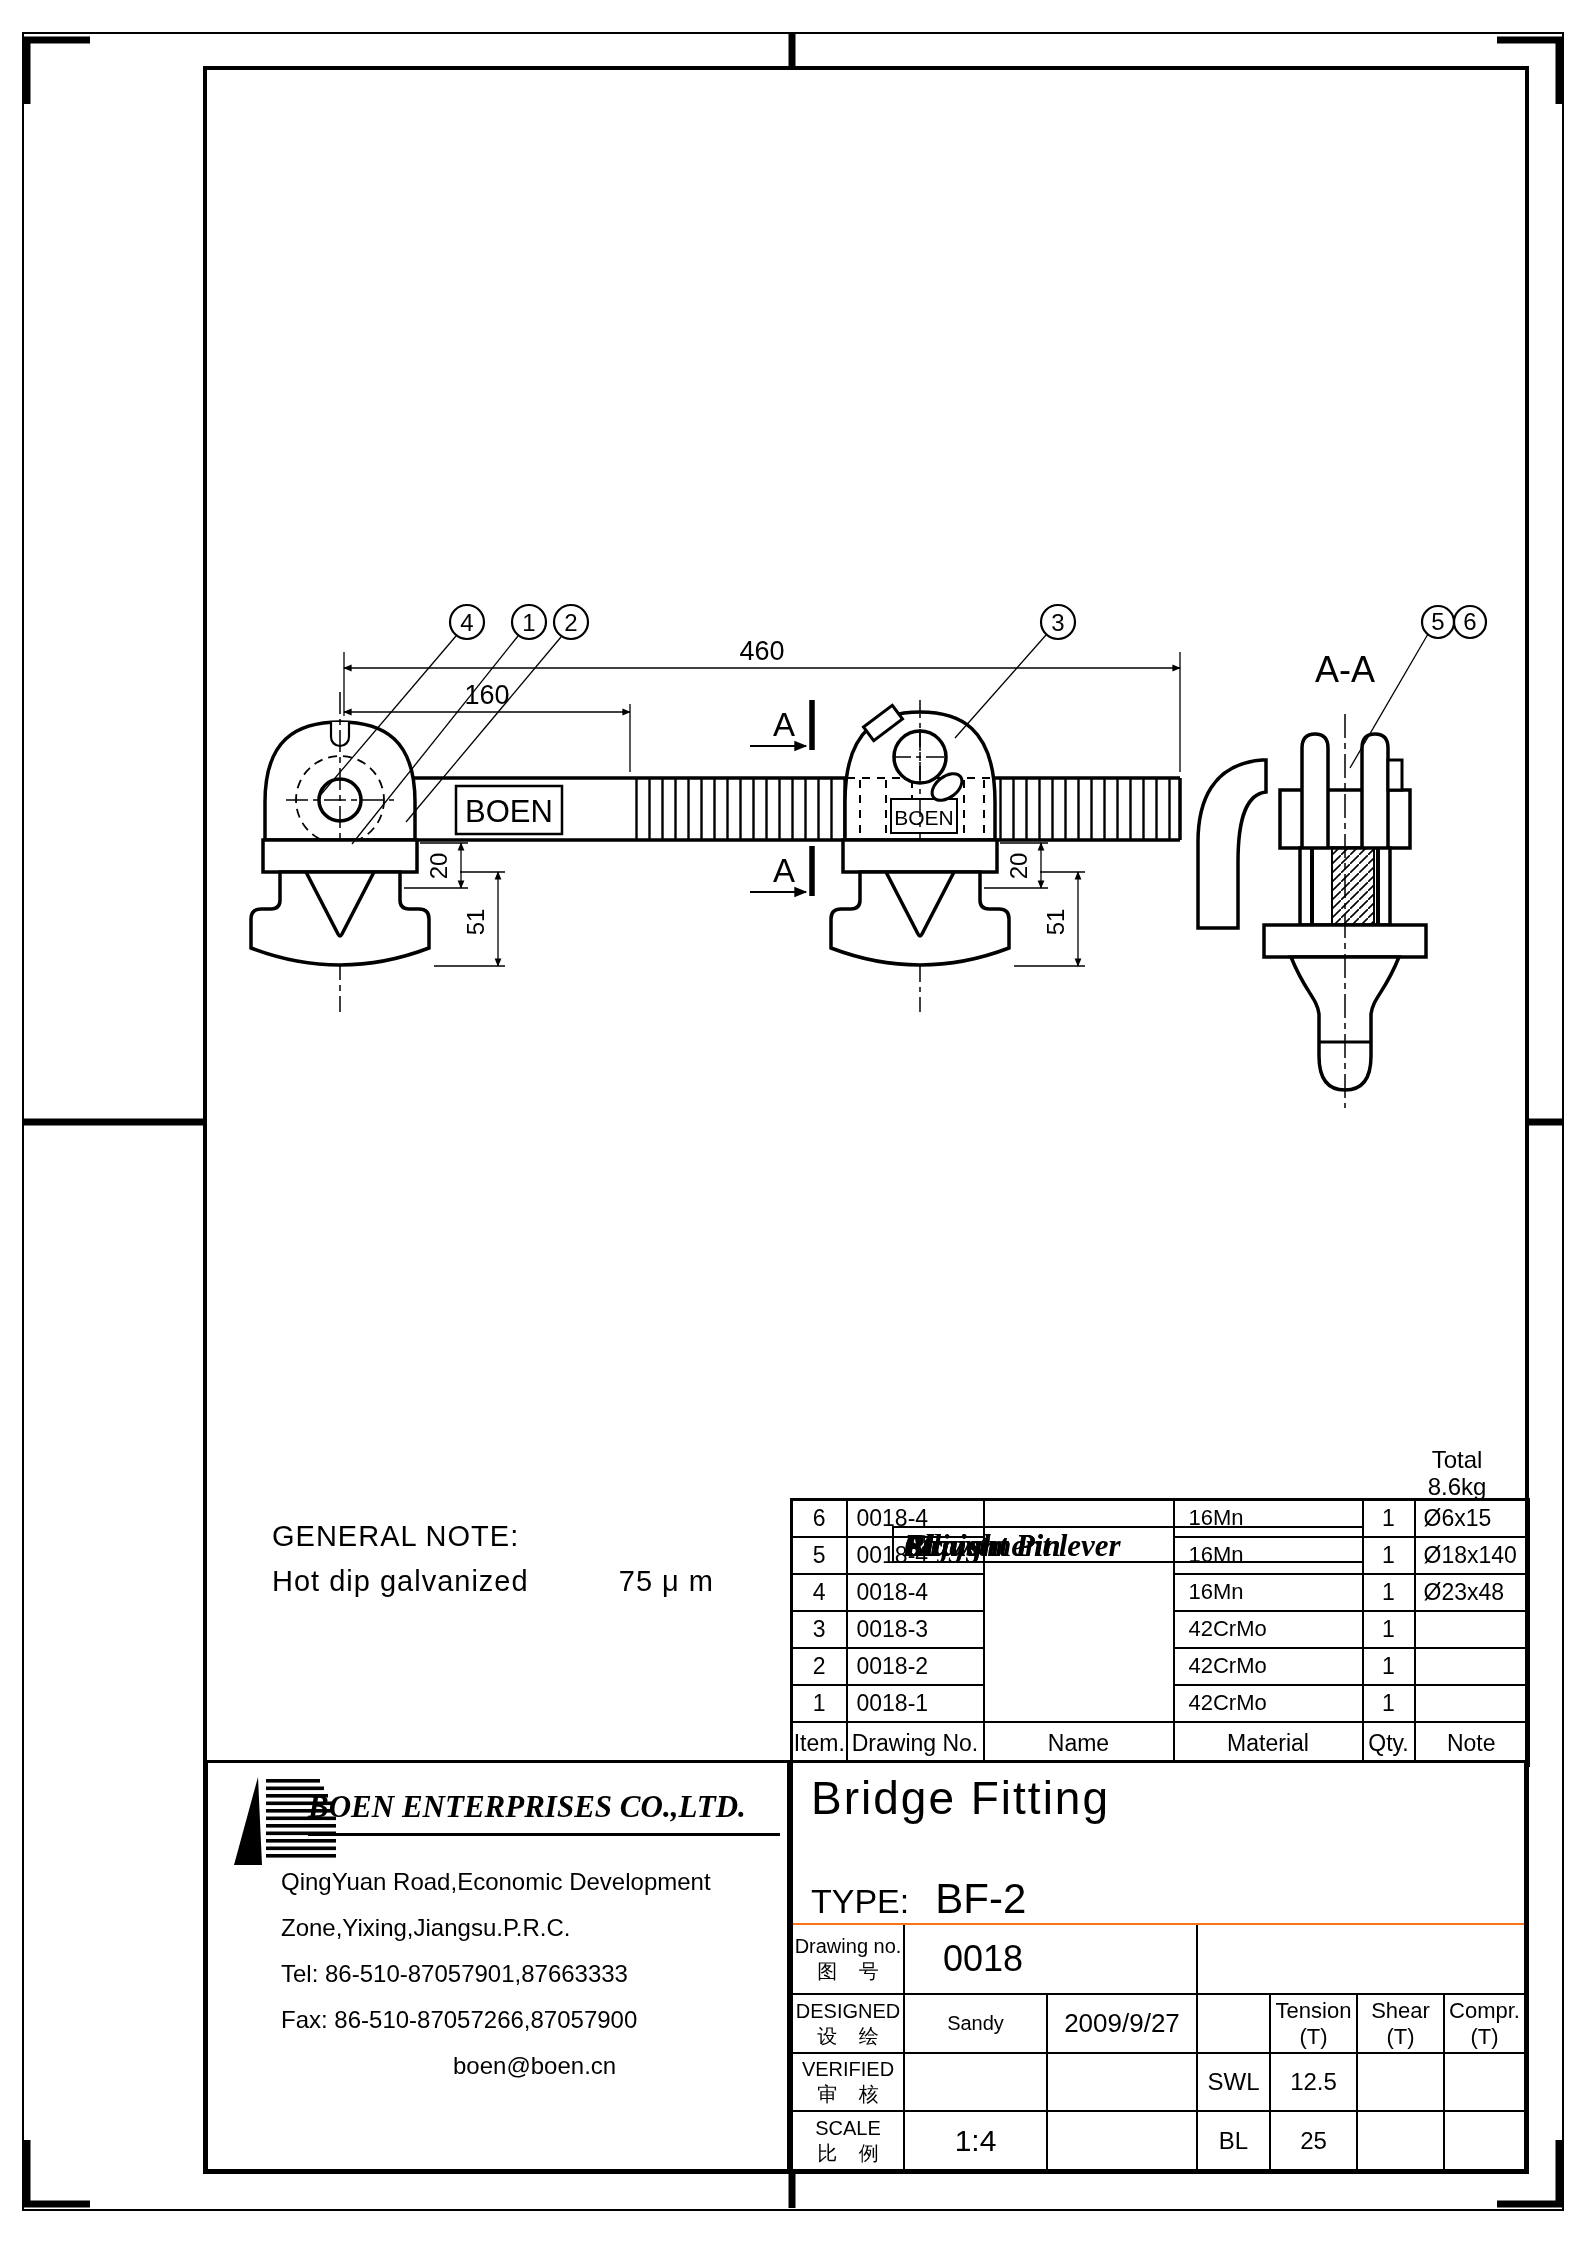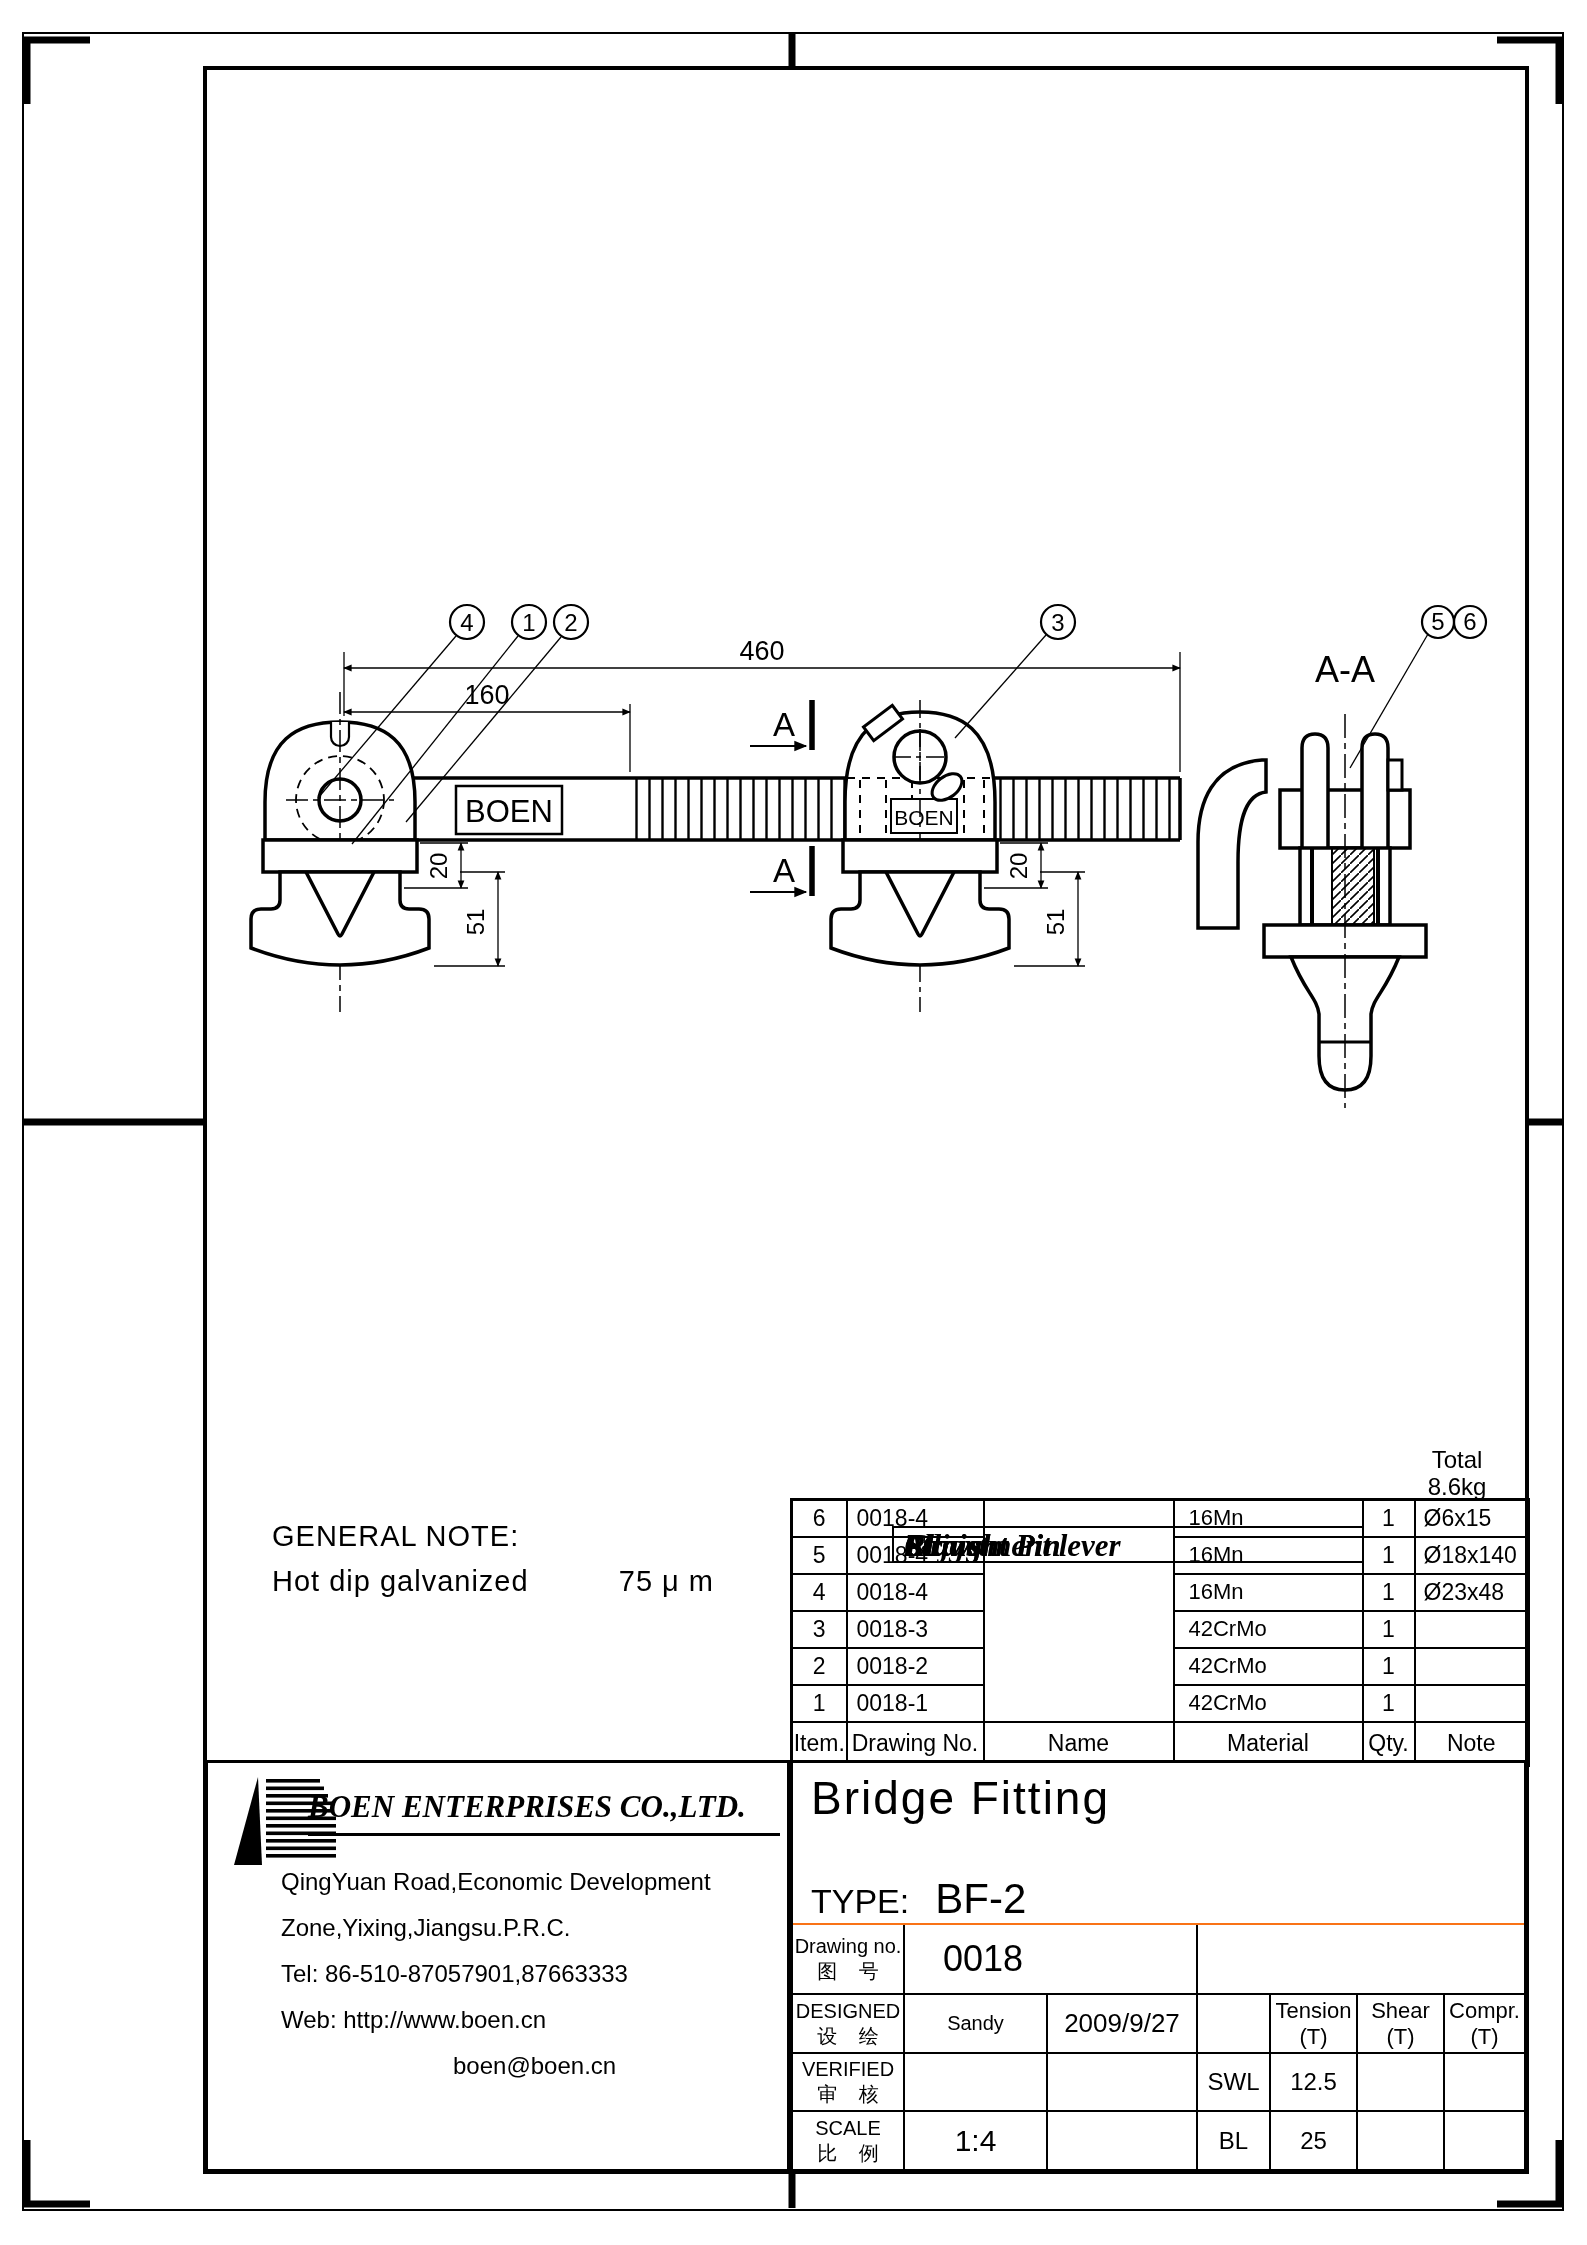--- a/index.html
+++ b/index.html
@@ -328,21 +328,21 @@
         <rect x="38" y="64" width="70" height="3.6"></rect>
         <rect x="38" y="71.5" width="70" height="3.6"></rect>
         <rect x="38" y="79" width="70" height="3.6"></rect>
       </g>
     </svg>
     <div class="c-name">BOEN ENTERPRISES CO.,LTD.</div>
     <div class="c-lines">
       <div>QingYuan Road,Economic Development</div>
       <div>Zone,Yixing,Jiangsu.P.R.C.</div>
       <div>Tel: 86-510-87057901,87663333</div>
-      <div>Web: http://www.boen.cn</div>
+      <div>Fax: 86-510-87057266,87057900</div>
       <div class="indent">boen@boen.cn</div>
     </div>
   </div>
 
   <div class="tblock">
     <div class="tb-title">
       <div class="tb-product">Bridge Fitting</div>
       <div class="tb-type">
         <span>TYPE:</span><span class="tv">BF-2</span>
       </div>

